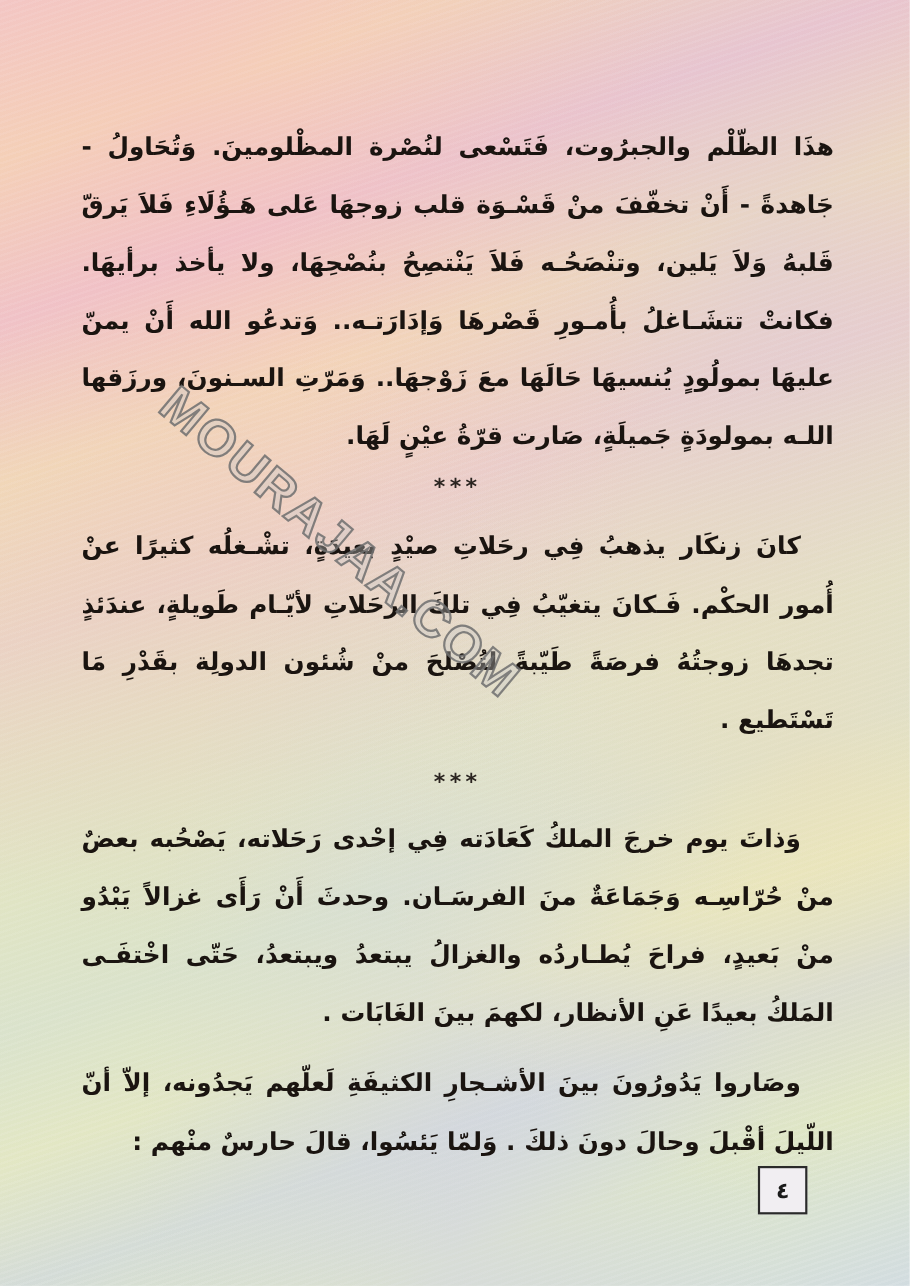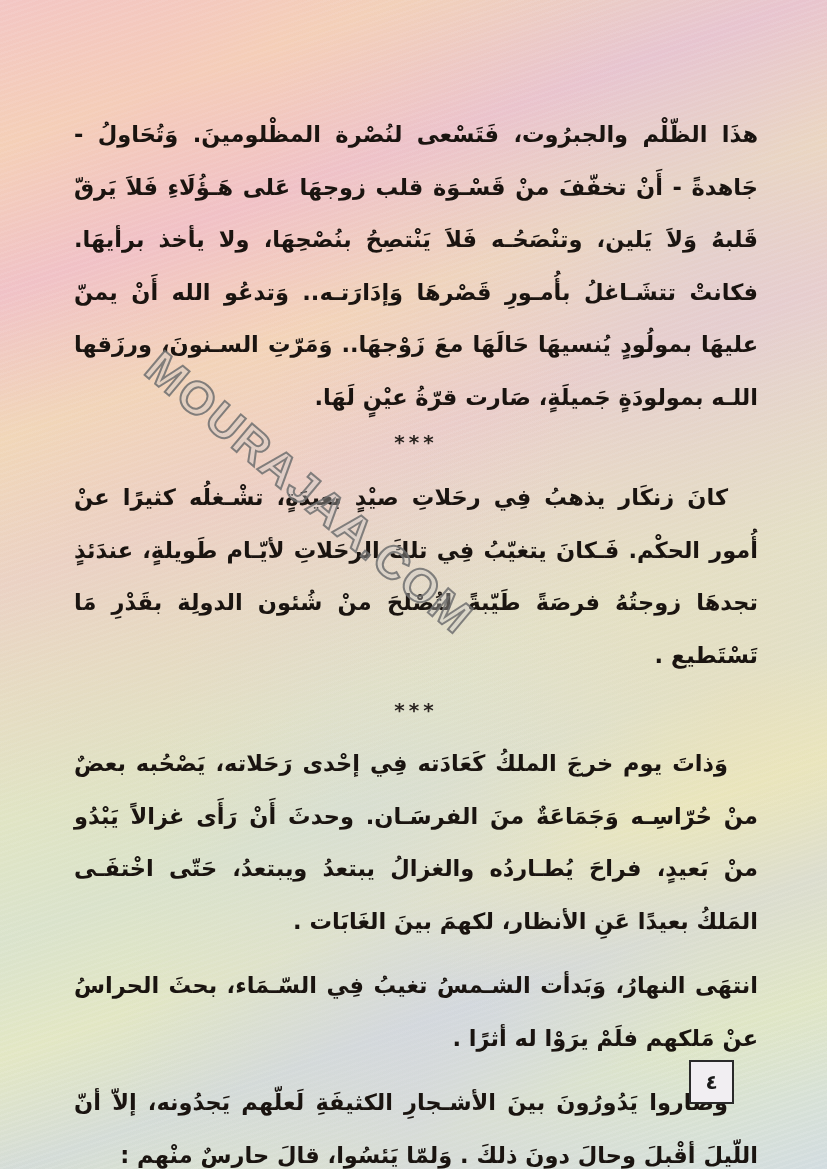--- a/index.html
+++ b/index.html
@@ -108,21 +108,20 @@
 <body>
 
 <div class="tint-overlay"></div>
 
 <div class="page">
   <p class="para">هذَا الظّلْم والجبرُوت، فَتَسْعى لنُصْرة المظْلومينَ. وَتُحَاولُ - جَاهدةً - أَنْ تخفّفَ منْ قَسْـوَة قلب زوجهَا عَلى هَـؤُلَاءِ فَلاَ يَرقّ قَلبهُ وَلاَ يَلين، وتنْصَحُـه فَلاَ يَنْتصِحُ بنُصْحِهَا، ولا يأخذ برأيهَا. فكانتْ تتشَـاغلُ بأُمـورِ قَصْرهَا وَإدَارَتـه.. وَتدعُو الله أَنْ يمنّ عليهَا بمولُودٍ يُنسيهَا حَالَهَا معَ زَوْجهَا.. وَمَرّتِ السـنونَ، ورزَقها اللـه بمولودَةٍ جَميلَةٍ، صَارت قرّةُ عيْنٍ لَهَا.</p>
   <div class="stars s1">***</div>
   <p class="para indent">كانَ زنكَار يذهبُ فِي رحَلاتِ صيْدٍ بعيدَةٍ، تشْـغلُه كثيرًا عنْ أُمور الحكْم. فَـكانَ يتغيّبُ فِي تلكَ الرحَلاتِ لأيّـام طَويلةٍ، عندَئذٍ تجدهَا زوجتُهُ فرصَةً طَيّبةً لتُصْلحَ منْ شُئون الدولِة بقَدْرِ مَا تَسْتَطيع .</p>
   <div class="stars s2">***</div>
   <p class="para indent">وَذاتَ يوم خرجَ الملكُ كَعَادَته فِي إحْدى رَحَلاته، يَصْحُبه بعضٌ منْ حُرّاسِـه وَجَمَاعَةٌ منَ الفرسَـان. وحدثَ أَنْ رَأَى غزالاً يَبْدُو منْ بَعيدٍ، فراحَ يُطـاردُه والغزالُ يبتعدُ ويبتعدُ، حَتّى اخْتفَـى المَلكُ بعيدًا عَنِ الأنظار، لكهمَ بينَ الغَابَات .</p>
-  <p class="para">انتهَى النهارُ، وَبَدأت الشـمسُ تغيبُ فِي السّـمَاء، بحثَ الحراسُ عنْ مَلكهم فلَمْ يرَوْا له أثرًا .</p>
   <p class="para indent">وصَاروا يَدُورُونَ بينَ الأشـجارِ الكثيفَةِ لَعلّهم يَجدُونه، إلاّ أنّ اللّيلَ أقْبلَ وحالَ دونَ ذلكَ . وَلمّا يَئسُوا، قالَ حارسٌ منْهم :</p>
 </div>
 
 <div class="watermark">MOURAJAA.COM</div>
 
 <div class="page-number-box">
   <span class="page-number">٤</span>
 </div>
 
 </body></html>

